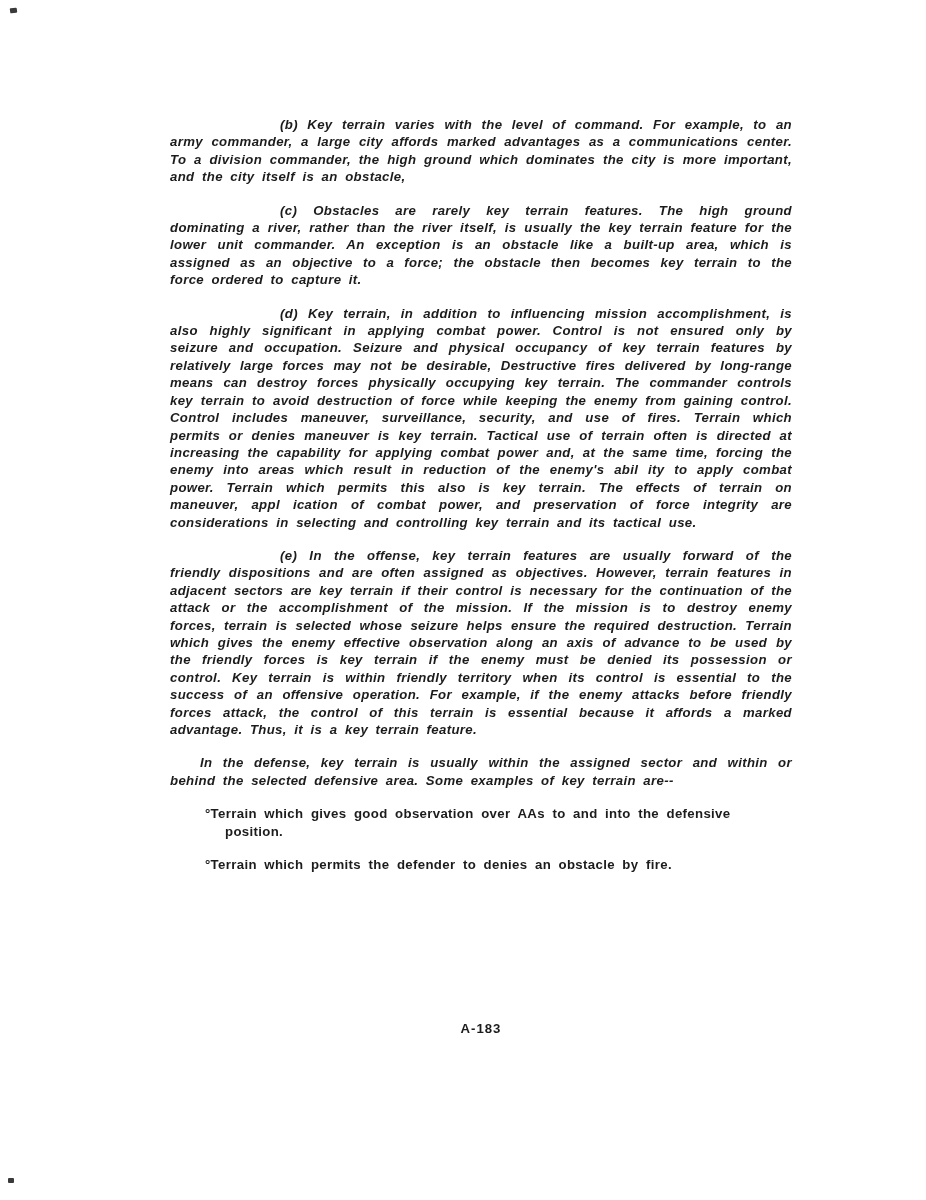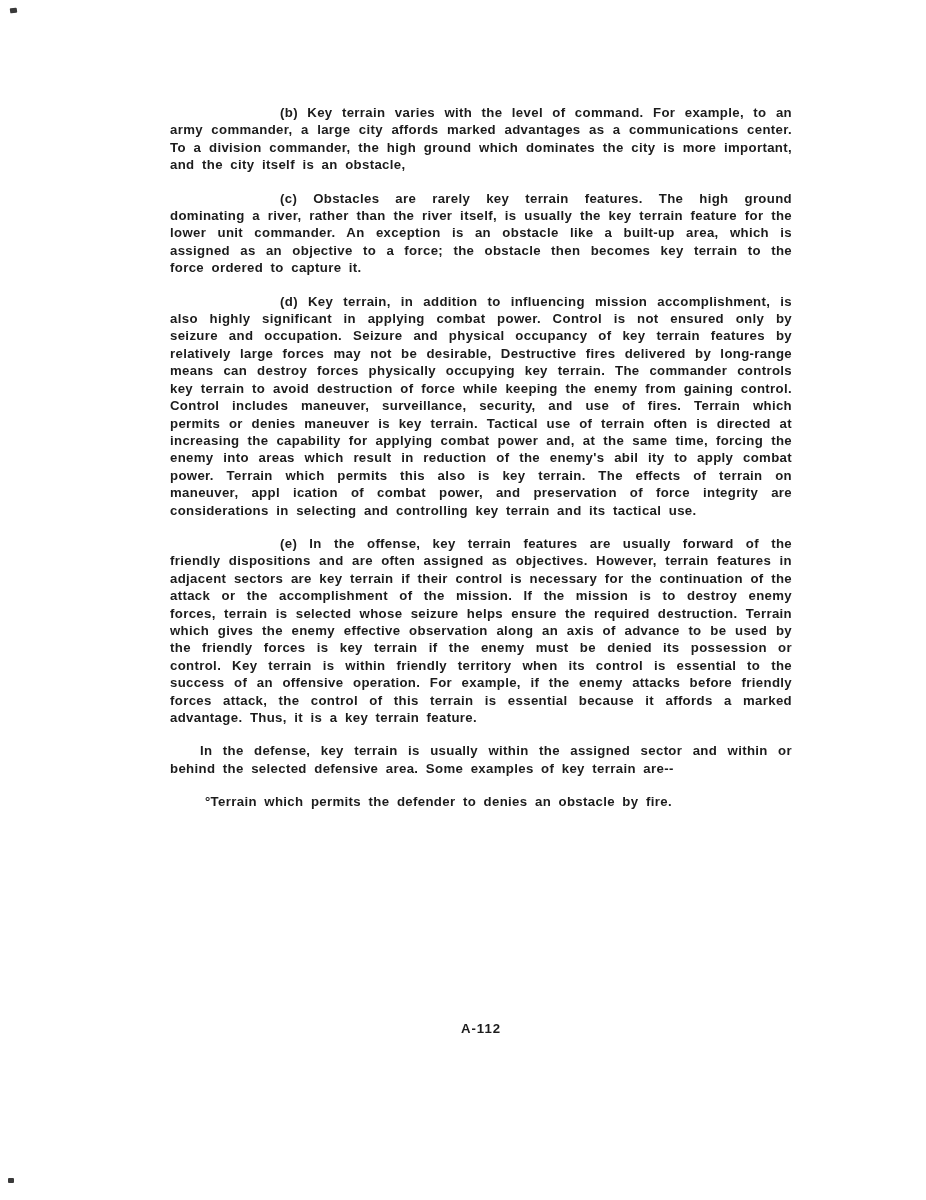--- a/index.html
+++ b/index.html
@@ -35,21 +35,22 @@
     top: 104px;
     width: 622px;
     font-size: 13.2px;
     font-weight: bold;
     line-height: 17.4px;
     letter-spacing: 0.35px;
     word-spacing: 3.5px;
     text-align: justify;
   }
   .para {
-    margin: 0 0 16px 0;
+    margin: 12px 0 16px 0;
+    font-style: italic;
   }
   .para.lettered {
     text-indent: 110px;
   }
   .para.flush-indent {
     text-indent: 30px;
   }
   .bullet {
     margin: 0 0 16px 0;
     padding-left: 55px;
@@ -80,20 +81,21 @@
     <p class="para lettered">(b) Key terrain varies with the level of command. For example, to an army commander, a large city affords marked advantages as a communications center. To a division commander, the high ground which dominates the city is more important, and the city itself is an obstacle,</p>
 
     <p class="para lettered">(c) Obstacles are rarely key terrain features. The high ground dominating a river, rather than the river itself, is usually the key terrain feature for the lower unit commander. An exception is an obstacle like a built-up area, which is assigned as an objective to a force; the obstacle then becomes key terrain to the force ordered to capture it.</p>
 
     <p class="para lettered">(d) Key terrain, in addition to influencing mission accomplishment, is also highly significant in applying combat power. Control is not ensured only by seizure and occupation. Seizure and physical occupancy of key terrain features by relatively large forces may not be desirable, Destructive fires delivered by long-range means can destroy forces physically occupying key terrain. The commander controls key terrain to avoid destruction of force while keeping the enemy from gaining control. Control includes maneuver, surveillance, security, and use of fires. Terrain which permits or denies maneuver is key terrain. Tactical use of terrain often is directed at increasing the capability for applying combat power and, at the same time, forcing the enemy into areas which result in reduction of the enemy's abil ity to apply combat power. Terrain which permits this also is key terrain. The effects of terrain on maneuver, appl ication of combat power, and preservation of force integrity are considerations in selecting and controlling key terrain and its tactical use.</p>
 
     <p class="para lettered">(e) In the offense, key terrain features are usually forward of the friendly dispositions and are often assigned as objectives. However, terrain features in adjacent sectors are key terrain if their control is necessary for the continuation of the attack or the accomplishment of the mission. If the mission is to destroy enemy forces, terrain is selected whose seizure helps ensure the required destruction. Terrain which gives the enemy effective observation along an axis of advance to be used by the friendly forces is key terrain if the enemy must be denied its possession or control. Key terrain is within friendly territory when its control is essential to the success of an offensive operation. For example, if the enemy attacks before friendly forces attack, the control of this terrain is essential because it affords a marked advantage. Thus, it is a key terrain feature.</p>
 
     <p class="para flush-indent">In the defense, key terrain is usually within the assigned sector and within or behind the selected defensive area. Some examples of key terrain are--</p>
 
+    <p class="bullet">°Terrain which gives good observation over AAs to and into the defensive position.</p>
 
     <p class="bullet">°Terrain which permits the defender to denies an obstacle by fire.</p>
 
   </div>
 
-  <div class="footer">A-112</div>
+  <div class="footer">A-183</div>
 
 </div>
 
 </body></html>

